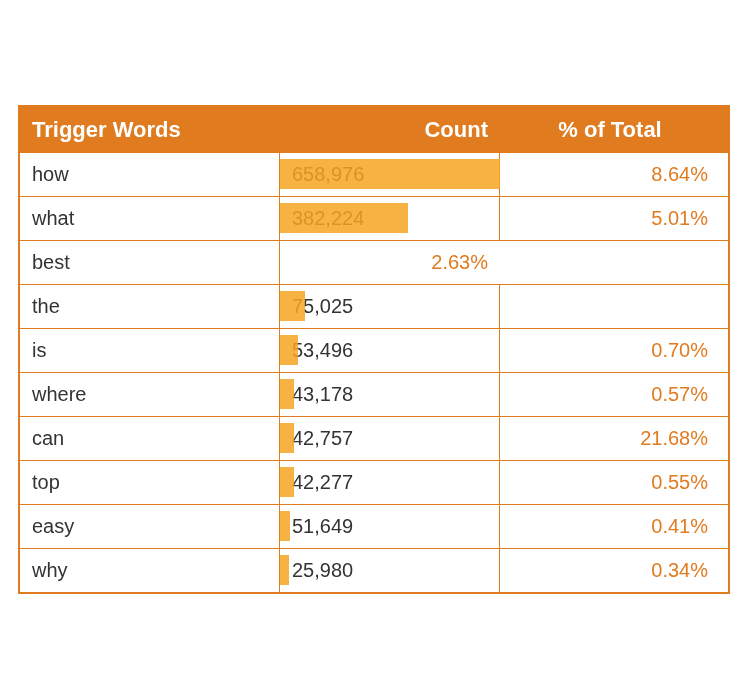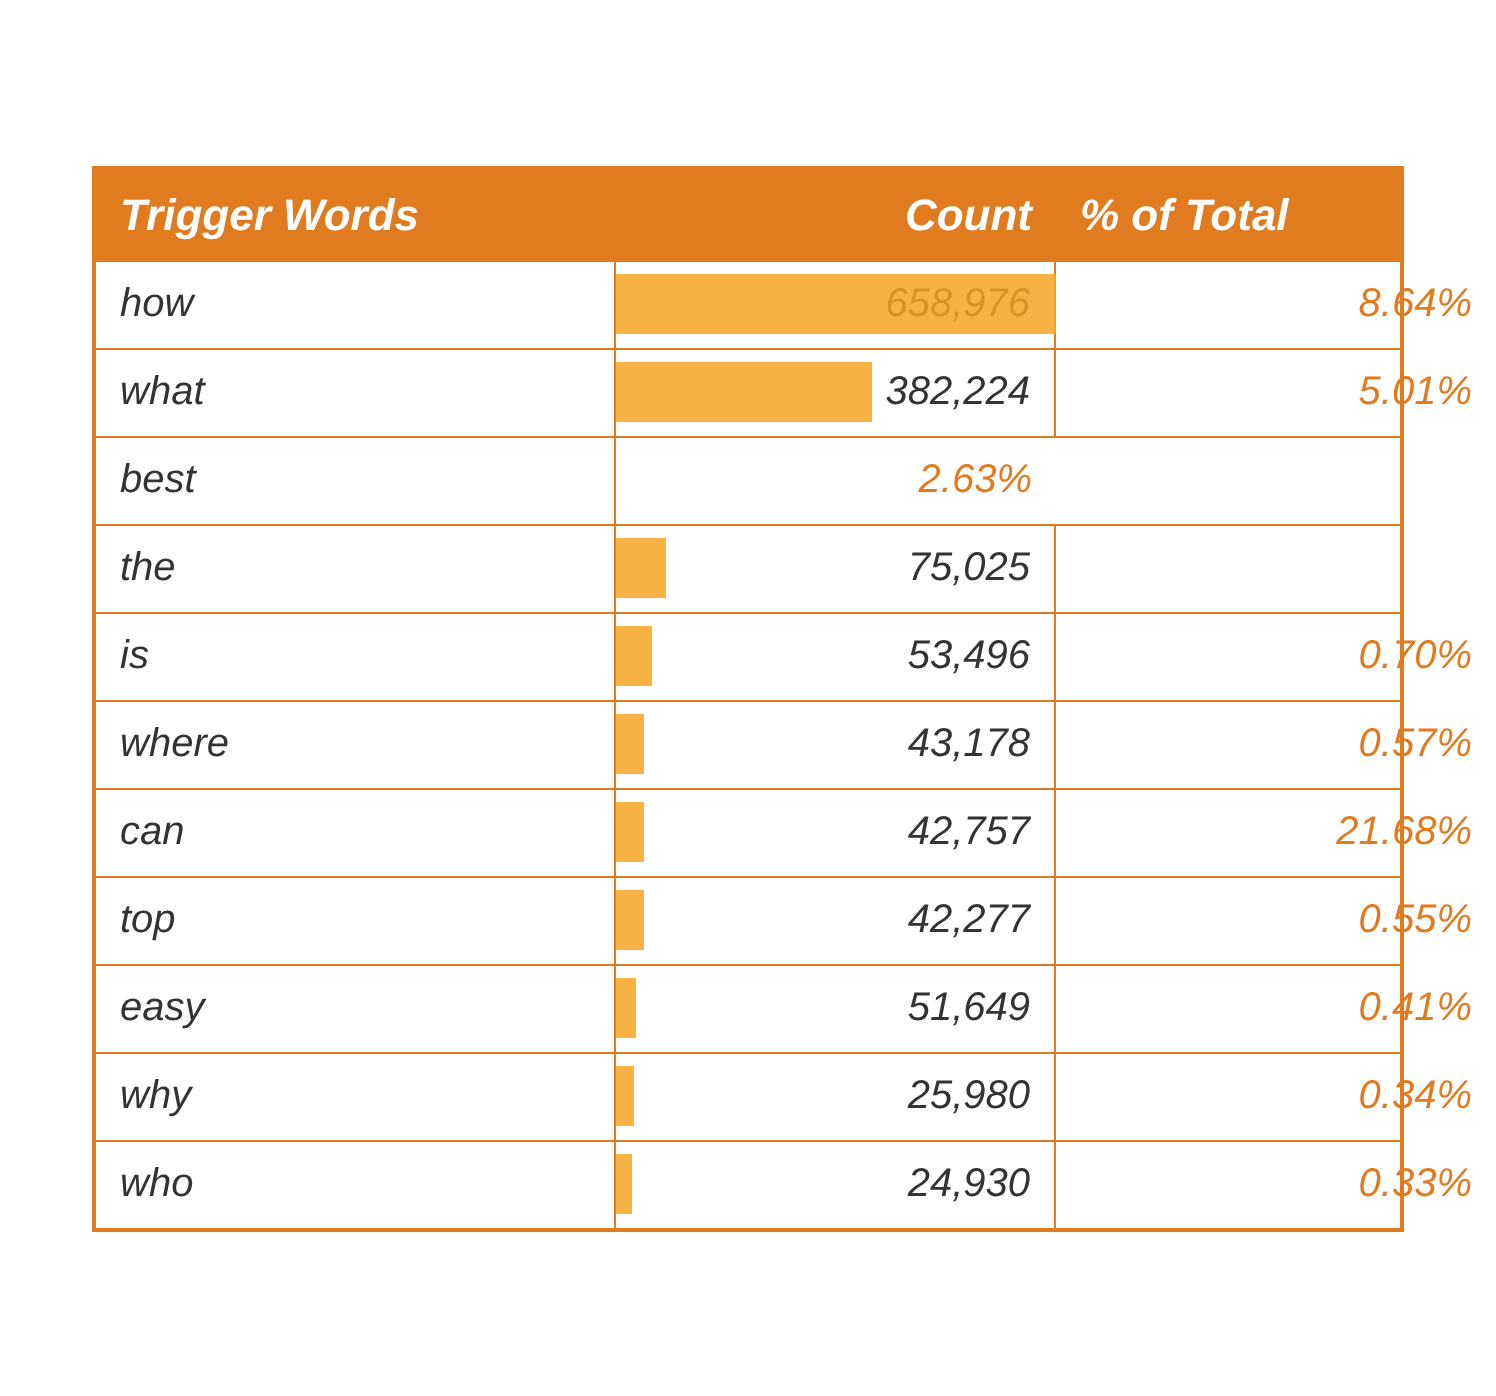--- a/index.html
+++ b/index.html
@@ -12,23 +12,22 @@
       background: #fff;
       font-family: Arial, sans-serif;
       display: flex;
       justify-content: center;
       align-items: center;
       min-height: 698px;
       width: 748px;
     }
 
     .table-container {
-      width: 656px;
+      width: 712px;
       border: 2px solid #e07b20;
-      font-style: italic;
     }
 
     .table-header {
       display: grid;
       grid-template-columns: 260px 220px 220px;
       background-color: #e07b20;
     }
 
     .header-cell {
       padding: 10px 12px;
@@ -36,21 +35,21 @@
       font-weight: bold;
       color: #fff;
       text-align: left;
     }
 
     .header-cell.count {
       text-align: right;
     }
 
     .header-cell.percent {
-      text-align: left;
+      text-align: center;
     }
 
     .table-row {
       display: grid;
       grid-template-columns: 260px 220px 220px;
       border-bottom: 1.5px solid #e07b20;
       background: #fff;
     }
 
     .table-row:last-child {
@@ -66,21 +65,20 @@
     }
 
     .cell.word {
       color: #333;
       font-weight: normal;
       border-right: 1.5px solid #e07b20;
       position: relative;
     }
 
     .cell.count {
-      justify-content: flex-end;
       color: #333;
       border-right: 1.5px solid #e07b20;
       position: relative;
     }
 
     .cell.percent {
       justify-content: flex-end;
       color: #e07b20;
       margin-left: 10px;
     }
@@ -235,28 +233,14 @@
       <div class="cell count">
         <div class="bar-container">
           <div class="bar" style="width: 9px;"></div>
         </div>
         <span>25,980</span>
       </div>
       <div class="cell percent">
         0.34%
       </div>
     </div>
-      <div class="table-row">
-      <div class="cell word">
-        who
-      </div>
-      <div class="cell count">
-        <div class="bar-container">
-          <div class="bar" style="width: 8px;"></div>
-        </div>
-        <span>24,930</span>
-      </div>
-      <div class="cell percent">
-        0.33%
-      </div>
-    </div>
     </div>
 </div>
 
 </body></html>

